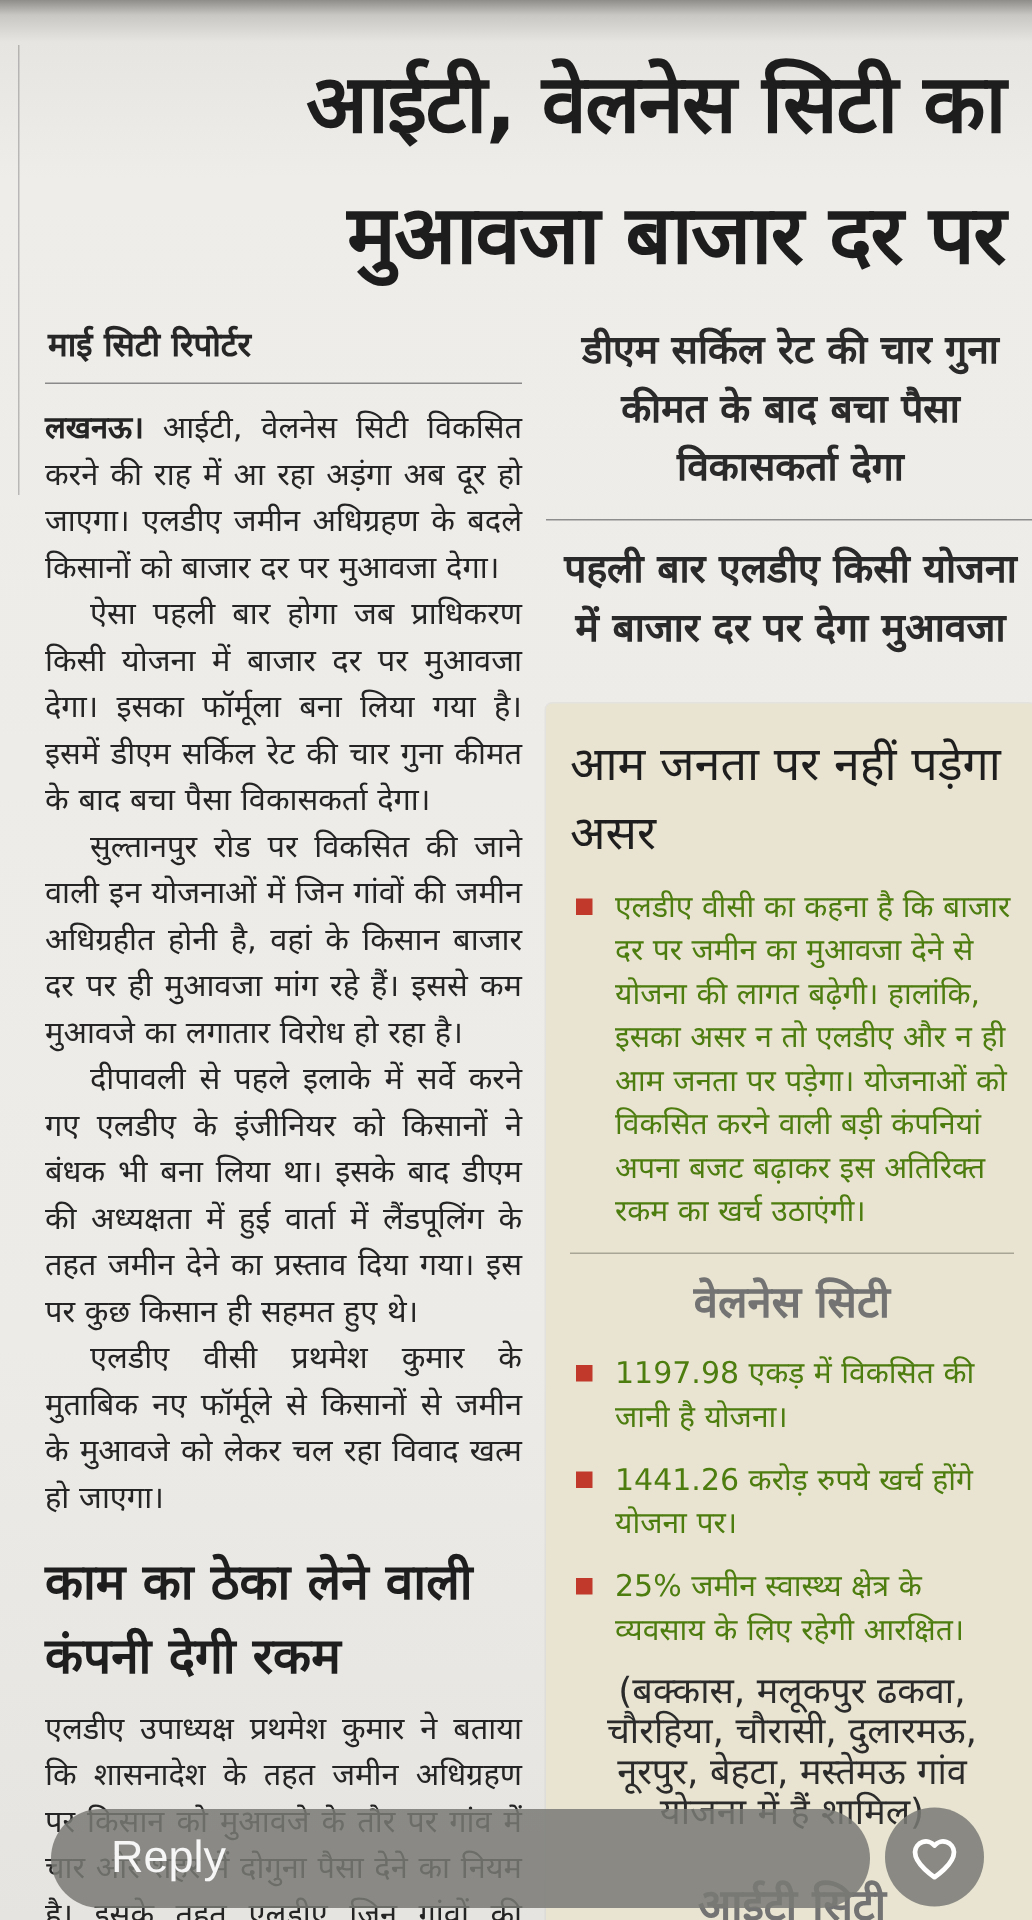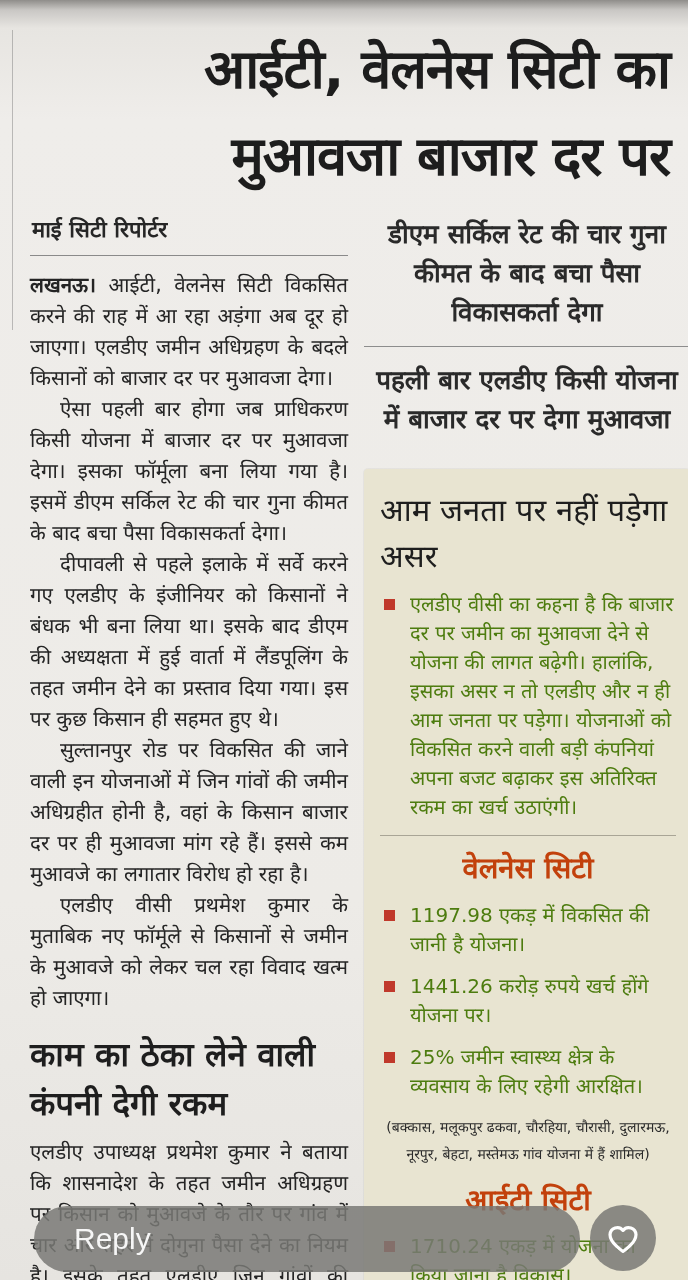--- a/index.html
+++ b/index.html
@@ -68,26 +68,26 @@
     padding-left:30px;
     font-size:20px;line-height:29px;color:#4d7c0f;
     margin-bottom:13px;text-align:left;
   }
   .bullets li::before{
     content:"";position:absolute;left:4px;top:9px;
     width:11px;height:11px;background:var(--bullet,#c0392b);
   }
   .box-rule{border:none;border-top:1px solid #a9a596;margin:10px 0 12px 0;}
   .sec-title{
-    text-align:center;font-size:29px;font-weight:bold;color:#c2410c;
+    text-align:center;font-size:29px;font-weight:bold;color:#737373;
     margin:2px 0 12px 0;line-height:1.4;
   }
   .sec-note{
-    text-align:center;font-size:14px;line-height:27px;color:#2b2b2b;
-    margin:2px 6px 12px 6px;
+    text-align:center;font-size:24px;line-height:27px;color:#2b2b2b;
+    margin:2px 6px 28px 6px;
   }
   .reply-bar{
     position:absolute;left:34px;top:1206px;
     width:546px;height:66px;
     border-radius:33px;
     background:rgba(121,121,118,0.85);
     display:flex;align-items:center;
     padding-left:40px;box-sizing:border-box;
     color:#f6f6f6;font-size:30px;
     font-family:"Liberation Sans","DejaVu Sans",sans-serif;
@@ -109,22 +109,22 @@
     <div>मुआवजा बाजार दर पर</div>
   </div>
 
   <div class="columns">
 
     <div class="col-left">
       <div class="byline">माई सिटी रिपोर्टर</div>
       <div class="body-text">
         <p class="lede"><span class="lede-word">लखनऊ।</span> <span>आईटी, वेलनेस सिटी विकसित करने की राह में आ रहा अड़ंगा अब दूर हो जाएगा। एलडीए जमीन अधिग्रहण के बदले किसानों को बाजार दर पर मुआवजा देगा।</span></p>
         <p>ऐसा पहली बार होगा जब प्राधिकरण किसी योजना में बाजार दर पर मुआवजा देगा। इसका फॉर्मूला बना लिया गया है। इसमें डीएम सर्किल रेट की चार गुना कीमत के बाद बचा पैसा विकासकर्ता देगा।</p>
+        <p>सुल्तानपुर रोड पर विकसित की जाने वाली इन योजनाओं में जिन गांवों की जमीन अधिग्रहीत होनी है, वहां के किसान बाजार दर पर ही मुआवजा मांग रहे हैं। इससे कम मुआवजे का लगातार विरोध हो रहा है।</p>
         <p>दीपावली से पहले इलाके में सर्वे करने गए एलडीए के इंजीनियर को किसानों ने बंधक भी बना लिया था। इसके बाद डीएम की अध्यक्षता में हुई वार्ता में लैंडपूलिंग के तहत जमीन देने का प्रस्ताव दिया गया। इस पर कुछ किसान ही सहमत हुए थे।</p>
-        <p>सुल्तानपुर रोड पर विकसित की जाने वाली इन योजनाओं में जिन गांवों की जमीन अधिग्रहीत होनी है, वहां के किसान बाजार दर पर ही मुआवजा मांग रहे हैं। इससे कम मुआवजे का लगातार विरोध हो रहा है।</p>
         <p>एलडीए वीसी प्रथमेश कुमार के मुताबिक नए फॉर्मूले से किसानों से जमीन के मुआवजे को लेकर चल रहा विवाद खत्म हो जाएगा।</p>
       </div>
       <div class="subhead">काम का ठेका लेने वाली कंपनी देगी रकम</div>
       <div class="body-text">
         <p class="lede">एलडीए उपाध्यक्ष प्रथमेश कुमार ने बताया कि शासनादेश के तहत जमीन अधिग्रहण पर किसान को मुआवजे के तौर पर गांव में चार और शहर में दोगुना पैसा देने का नियम है। इसके तहत एलडीए जिन गांवों की जमीन लेगा, उनके किसानों को डीएम सर्किल रेट का चार गुना पैसा देगा। फिर इसमें और बाजार दर के हिसाब से तय होने वाली कीमत में जितना अंतर आएगा, उतना पैसा एलडीए इन योजनाओं का विकास करने वाली कंपनी से दिलवाएगा।</p>
       </div>
     </div>
 
     <div class="col-right">
       <div class="hl hl1">डीएम सर्किल रेट की चार गुना कीमत के बाद बचा पैसा विकासकर्ता देगा</div>

